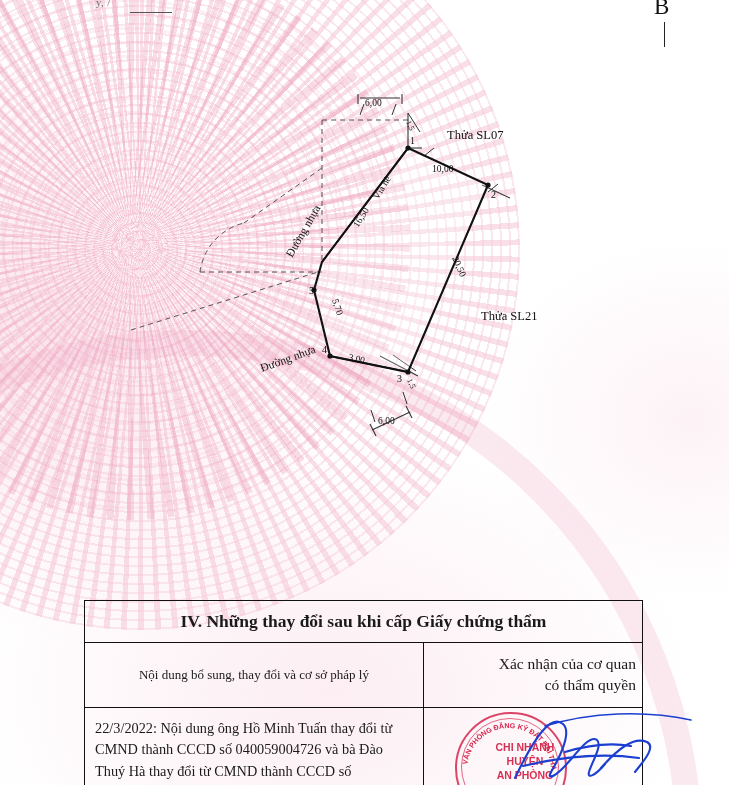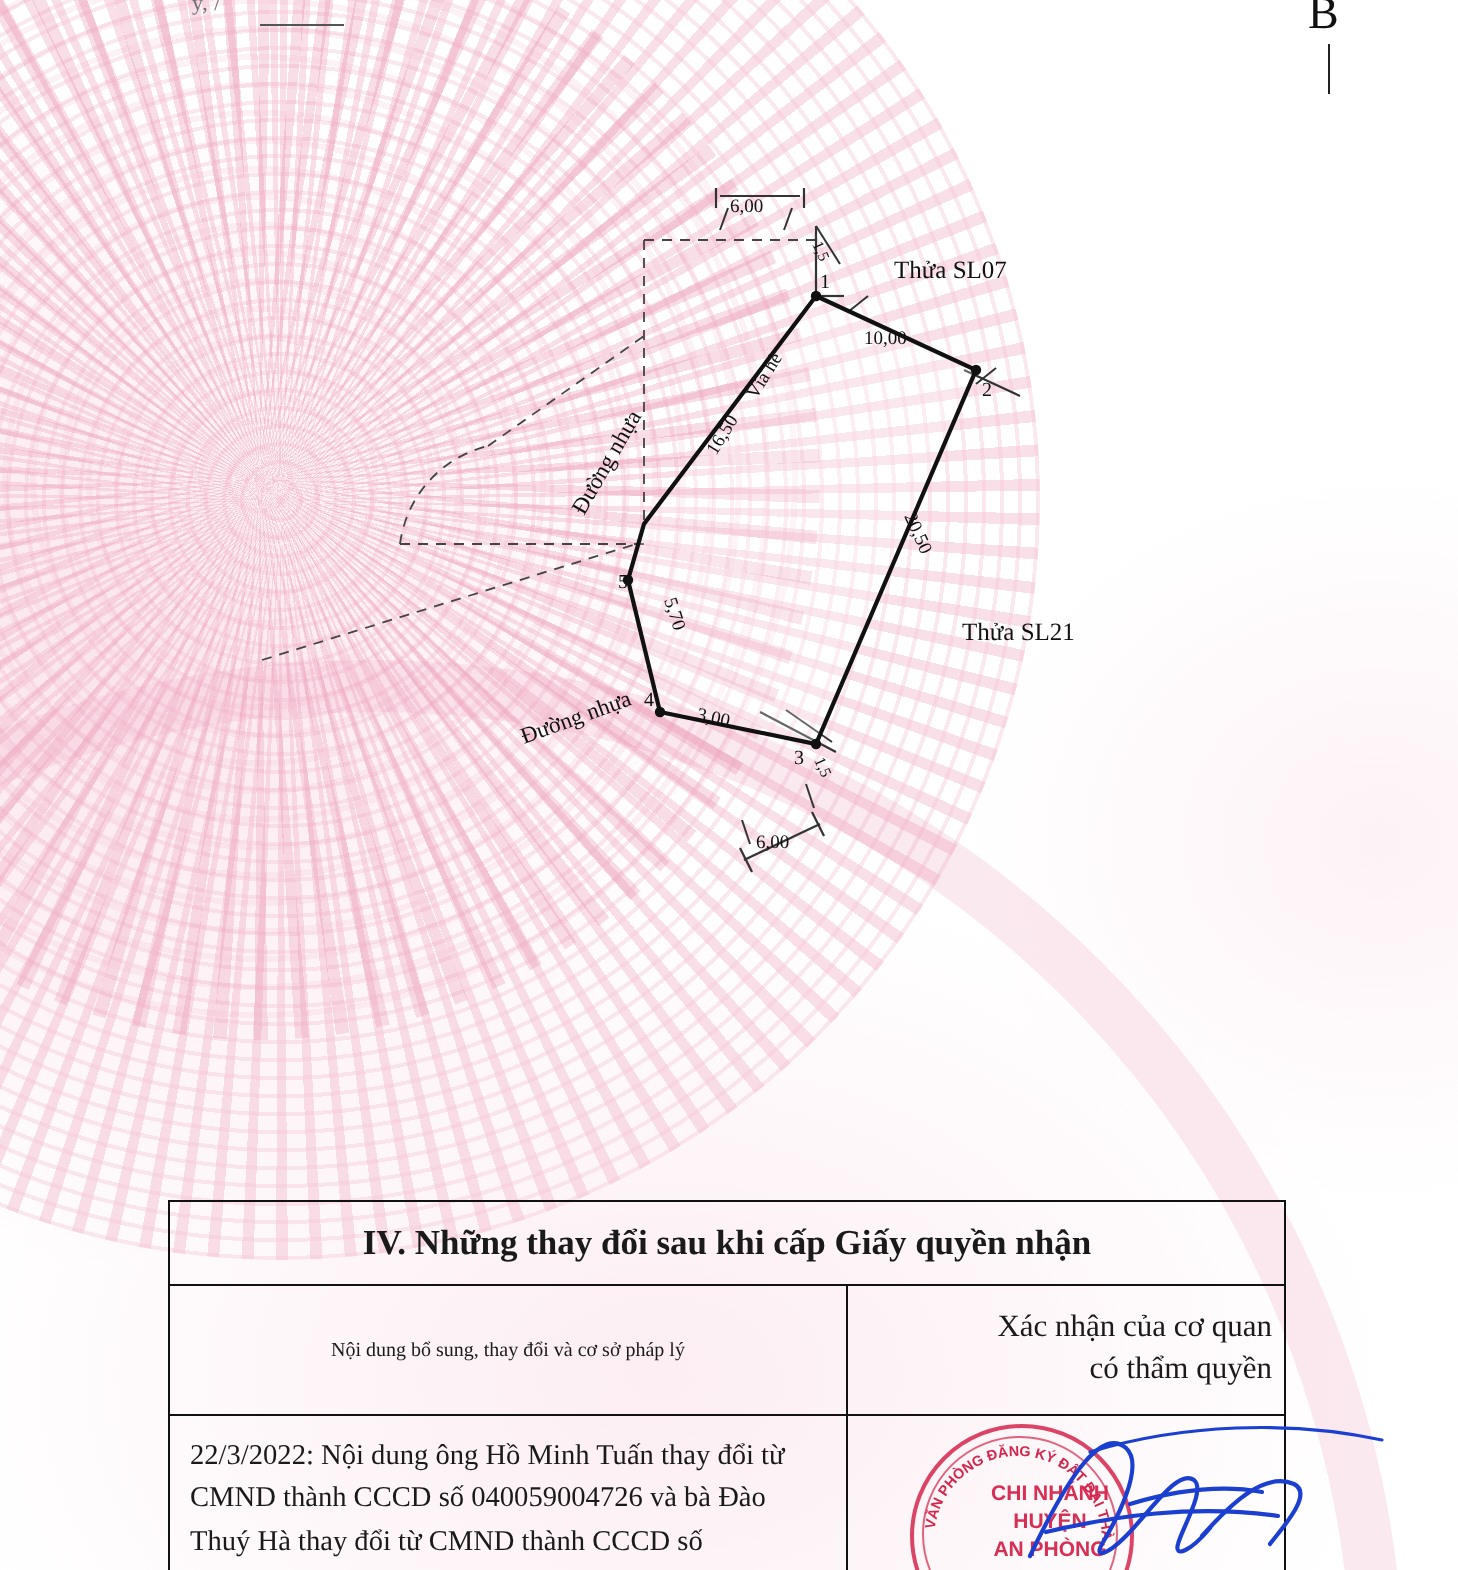--- a/index.html
+++ b/index.html
@@ -124,21 +124,21 @@
   }
   .tbl-title {
     text-align: center;
     font-weight: bold;
     font-size: 17.5px;
     padding: 10px 4px 10px 4px !important;
     font-family: "Liberation Serif", serif;
   }
   .tbl-head-left {
     text-align: center;
-    font-size: 10px;
+    font-size: 13px;
     height: 56px;
     padding: 4px 20px !important;
   }
   .tbl-head-right {
     text-align: right;
     font-size: 15.5px;
     height: 56px;
     padding: 4px 6px !important;
     line-height: 1.35;
   }
@@ -305,21 +305,21 @@
     <text transform="translate(348,360) rotate(12)">3,00</text>
     <text x="378" y="424">6,00</text>
     <text transform="translate(406,122) rotate(66)" font-size="8">1,5</text>
     <text transform="translate(407,380) rotate(66)" font-size="8">1,5</text>
   </g>
 </svg>
 
 <table id="changes-table">
   <tbody>
       <tr>
-    <td class="tbl-title" colspan="2">IV. Những thay đổi sau khi cấp Giấy quyền nhận</td>
+    <td class="tbl-title" colspan="2">IV. Những thay đổi sau khi cấp Giấy chứng thẩm</td>
   </tr>
   <tr>
     <td class="tbl-head-left" style="width:330px;">Nội dung bổ sung, thay đổi và cơ sở pháp lý</td>
     <td class="tbl-head-right" style="width:229px;">
       <div>Xác nhận của cơ quan</div>
       <div>có thẩm quyền</div>
     </td>
   </tr>
   <tr>
     <td class="tbl-body-left">22/3/2022: Nội dung ông Hồ Minh Tuấn thay đổi từ CMND thành CCCD số 040059004726 và bà Đào Thuý Hà thay đổi từ CMND thành CCCD số 031161005391 ;</td>

